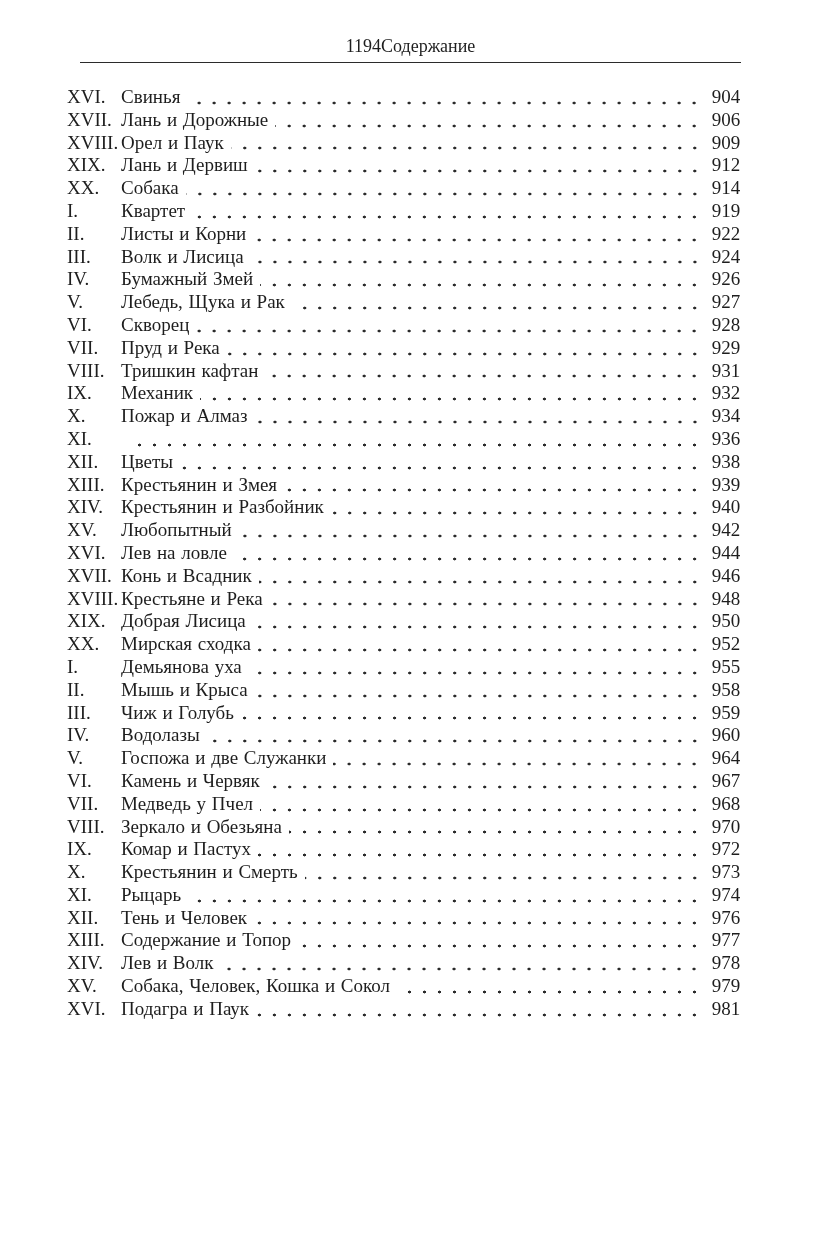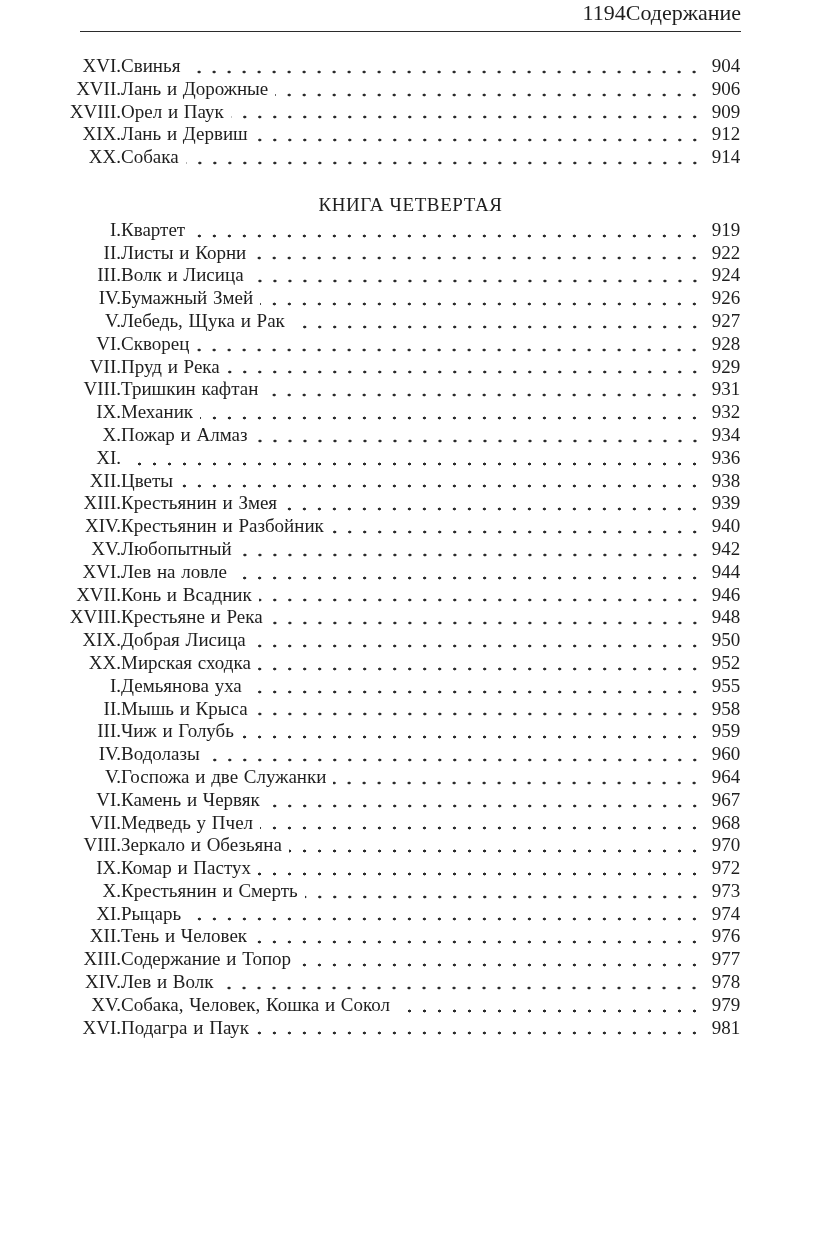--- a/index.html
+++ b/index.html
@@ -5,25 +5,26 @@
   html, body { margin: 0; padding: 0; }
   body {
     width: 821px; height: 1240px;
     background: #ffffff;
     color: #1e1e1e;
     font-family: "Liberation Serif", "DejaVu Serif", serif;
     overflow: hidden;
   }
   .running-head {
     margin: 0 80px;
+    padding-top: 36px;
     padding-bottom: 5px;
     display: flex;
-    justify-content: flex-end;
+    justify-content: center;
     align-items: baseline;
-    font-size: 22px;
+    font-size: 18px;
     border-bottom: 1.6px solid #2b2b2b;
   }
   .toc { padding-top: 23px; }
   .book-heading {
     text-align: center;
     font-size: 19px;
     line-height: 22.8px;
     letter-spacing: 0.6px;
     margin: 25px 0 2px 0;
     white-space: nowrap;
@@ -31,21 +32,20 @@
   .toc-row {
     display: flex;
     align-items: baseline;
     height: 22.8px;
     line-height: 22.8px;
     font-size: 19px;
     padding: 0 80px 0 67px;
   }
   .num {
     flex: 0 0 54px;
-    text-align: right;
     white-space: nowrap;
   }
   .title {
     white-space: nowrap;
     word-spacing: 1px;
   }
   .leader {
     flex: 1 1 auto;
     align-self: stretch;
     margin: 0 7px 0 7px;
@@ -93,21 +93,20 @@
         <span class="title">Лань и Дервиш</span>
         <span class="leader"></span>
         <span class="pagenum">912</span>
       </div>
       <div class="toc-row">
         <span class="num">XX.</span>
         <span class="title">Собака</span>
         <span class="leader"></span>
         <span class="pagenum">914</span>
       </div>
-      <div class="book-heading">КНИГА ЧЕТВЕРТАЯ</div>
       <div class="toc-row">
         <span class="num">I.</span>
         <span class="title">Квартет</span>
         <span class="leader"></span>
         <span class="pagenum">919</span>
       </div>
       <div class="toc-row">
         <span class="num">II.</span>
         <span class="title">Листы и Корни</span>
         <span class="leader"></span>

